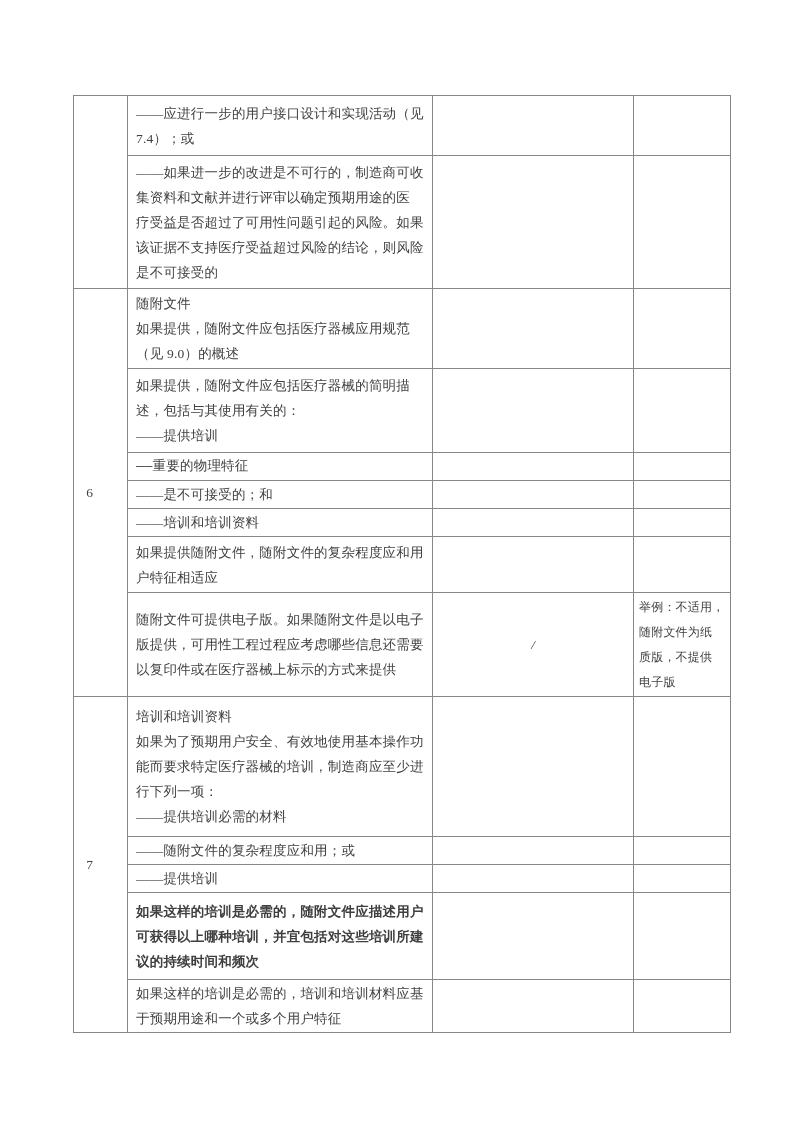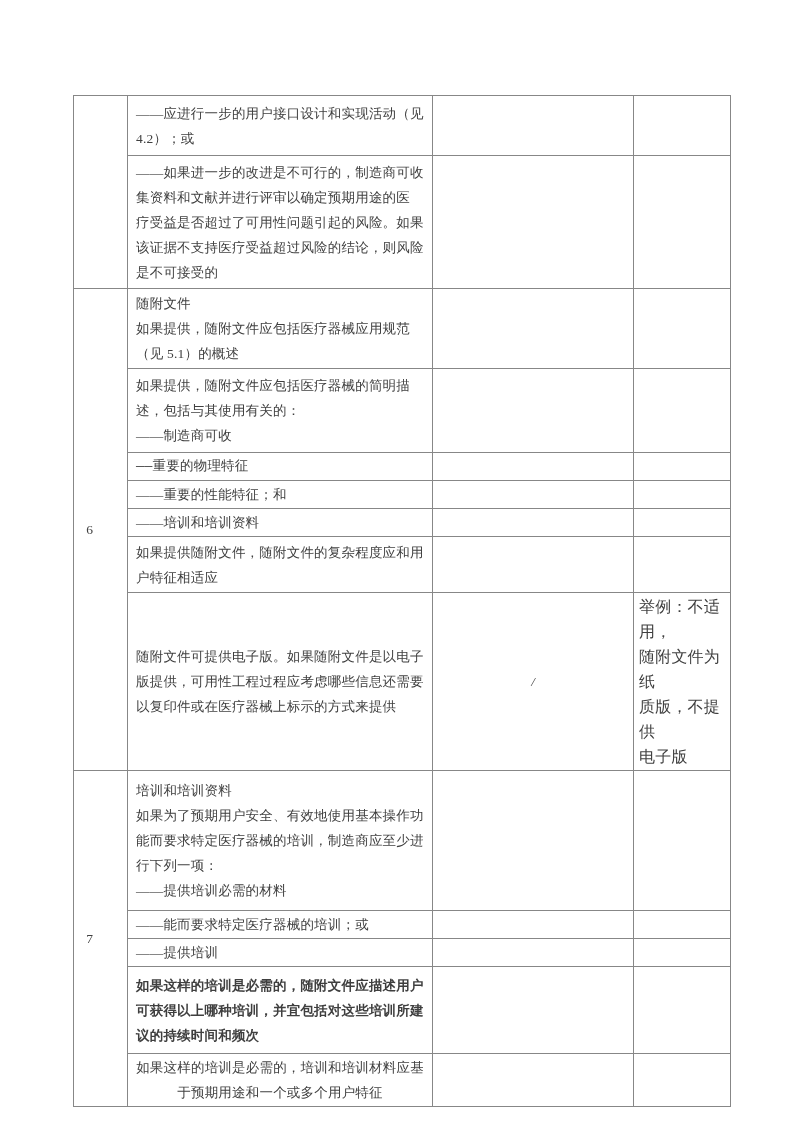--- a/index.html
+++ b/index.html
@@ -44,92 +44,92 @@
     letter-spacing:0.2px;
   }
   td.status{
     text-align:center;
     font-size:13px;
     font-style:italic;
     color:#9a9a9a;
   }
   td.remark{
     padding:1px 5px;
-    font-size:16px;
+    font-size:12px;
     line-height:25px;
     white-space:pre-line;
     color:#bf4f48;
     letter-spacing:0.2px;
   }
   tr.rh1{height:60px;}
   tr.rh2{height:133px;font-family:Liberation Serif, serif;}
   tr.rh3{height:80px;}
   tr.rh4{height:84px;}
   tr.rh5{height:25px;font-family:Liberation Mono, monospace;}
   tr.rh6{height:26px;}
   tr.rh7{height:27px;}
   tr.rh8{height:56px;}
   tr.rh9{height:104px;}
   tr.rh10{height:140px;}
   tr.rh11{height:28px;}
   tr.rh12{height:24px;}
   tr.rh13{height:87px;font-weight:bold;}
-  tr.rh14{height:51px;text-align:center;}
+  tr.rh14{height:51px;}
 </style>
 </head>
 <body>
 
 <div class="page">
   <table class="checklist">
     <colgroup>
       <col class="c1">
         <col class="c2">
         <col class="c3">
         <col class="c4">
     </colgroup>
     <tbody>
       <tr class="rh1">
         <td class="num" rowspan="2"></td>
         <td class="txt">——应进行一步的用户接口设计和实现活动（见
-4.2）；或</td>
+7.4）；或</td>
         <td class="status"></td>
         <td class="remark"></td>
       </tr>
       <tr class="rh2">
         <td class="txt">——如果进一步的改进是不可行的，制造商可收
 集资料和文献并进行评审以确定预期用途的医
 疗受益是否超过了可用性问题引起的风险。如果
 该证据不支持医疗受益超过风险的结论，则风险
 是不可接受的</td>
         <td class="status"></td>
         <td class="remark"></td>
       </tr>
 
       <tr class="rh3">
         <td class="num" rowspan="7">6</td>
         <td class="txt">随附文件
 如果提供，随附文件应包括医疗器械应用规范
-（见 5.1）的概述</td>
+（见 9.0）的概述</td>
         <td class="status"></td>
         <td class="remark"></td>
       </tr>
       <tr class="rh4">
         <td class="txt">如果提供，随附文件应包括医疗器械的简明描
 述，包括与其使用有关的：
-——制造商可收</td>
+——提供培训</td>
         <td class="status"></td>
         <td class="remark"></td>
       </tr>
       <tr class="rh5">
         <td class="txt">——重要的物理特征</td>
         <td class="status"></td>
         <td class="remark"></td>
       </tr>
       <tr class="rh6">
-        <td class="txt">——重要的性能特征；和</td>
+        <td class="txt">——是不可接受的；和</td>
         <td class="status"></td>
         <td class="remark"></td>
       </tr>
       <tr class="rh7">
         <td class="txt">——培训和培训资料</td>
         <td class="status"></td>
         <td class="remark"></td>
       </tr>
       <tr class="rh8">
         <td class="txt">如果提供随附文件，随附文件的复杂程度应和用
@@ -152,21 +152,21 @@
         <td class="num" rowspan="5">7</td>
         <td class="txt">培训和培训资料
 如果为了预期用户安全、有效地使用基本操作功
 能而要求特定医疗器械的培训，制造商应至少进
 行下列一项：
 ——提供培训必需的材料</td>
         <td class="status"></td>
         <td class="remark"></td>
       </tr>
       <tr class="rh11">
-        <td class="txt">——能而要求特定医疗器械的培训；或</td>
+        <td class="txt">——随附文件的复杂程度应和用；或</td>
         <td class="status"></td>
         <td class="remark"></td>
       </tr>
       <tr class="rh12">
         <td class="txt">——提供培训</td>
         <td class="status"></td>
         <td class="remark"></td>
       </tr>
       <tr class="rh13">
         <td class="txt">如果这样的培训是必需的，随附文件应描述用户

